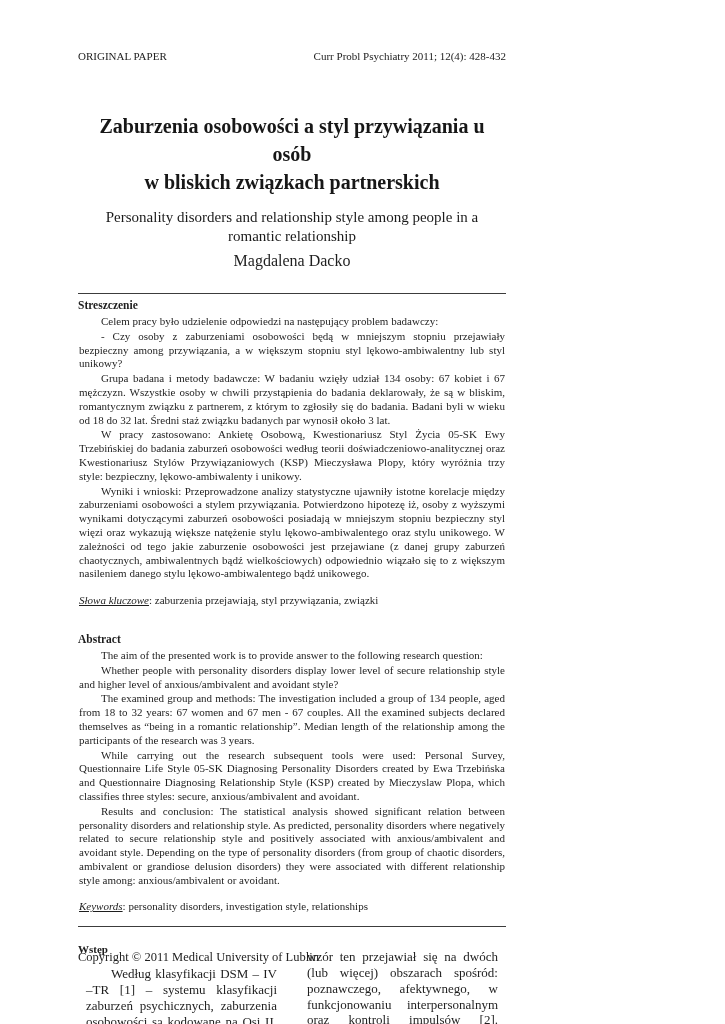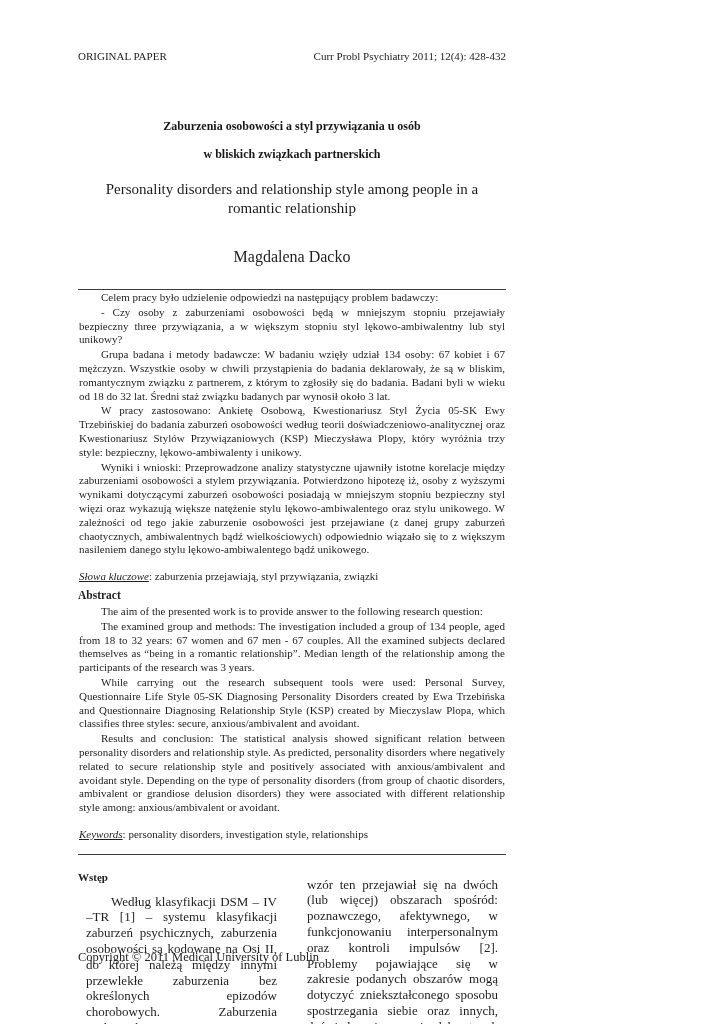--- a/index.html
+++ b/index.html
@@ -25,58 +25,58 @@
   }
   .running-head {
     display: flex;
     justify-content: space-between;
     font-size: 11px;
     line-height: 13px;
     color: #222;
   }
   .title-pl {
     margin: 49px 0 0 0;
-    font-size: 12px;
+    font-size: 20px;
     font-weight: bold;
     text-align: center;
     line-height: 28px;
     white-space: pre-line;
     color: #171717;
   }
   .title-en {
     margin: 12px 0 0 0;
     font-size: 15px;
     font-weight: normal;
     text-align: center;
     line-height: 19px;
     color: #1b1b1b;
   }
   .author {
-    margin-top: 29px;
+    margin-top: 5px;
     font-size: 16px;
     text-align: center;
     line-height: 20px;
   }
   hr.rule {
     border: none;
     border-top: 1px solid #3c3c3c;
     margin: 22px 0 0 0;
   }
   .abstract-section {
     text-align: justify;
   }
   .abstract-heading {
     margin: 4px 0 3px 0;
     font-size: 11.5px;
     font-weight: bold;
     line-height: 14px;
     text-align: left;
   }
   .abstract-heading.en {
-    margin-top: 4px;
+    margin-top: 24px;
   }
   .abstract-section p {
     margin: 1px;
     font-size: 11px;
     line-height: 13.8px;
     text-indent: 22px;
   }
   .keywords-line {
     margin-top: 13px !important;
     text-indent: 0 !important;
@@ -131,31 +131,33 @@
     </div>
 
     <h1 class="title-pl">Zaburzenia osobowości a styl przywiązania u osób
 w bliskich związkach partnerskich</h1>
     <h2 class="title-en">Personality disorders and relationship style among people in a romantic relationship</h2>
     <div class="author">Magdalena Dacko</div>
 
     <hr class="rule">
 
     <section class="abstract-section">
+      <h3 class="abstract-heading">Streszczenie</h3>
       <p>Celem pracy było udzielenie odpowiedzi na następujący problem badawczy:</p>
-      <p>- Czy osoby z zaburzeniami osobowości będą w mniejszym stopniu przejawiały bezpieczny three przywiązania, a w większym stopniu styl lękowo-ambiwalentny lub styl unikowy?</p>
+      <p>- Czy osoby z zaburzeniami osobowości będą w mniejszym stopniu przejawiały bezpieczny among przywiązania, a w większym stopniu styl lękowo-ambiwalentny lub styl unikowy?</p>
       <p>Grupa badana i metody badawcze: W badaniu wzięły udział 134 osoby: 67 kobiet i 67 mężczyzn. Wszystkie osoby w chwili przystąpienia do badania deklarowały, że są w bliskim, romantycznym związku z partnerem, z którym to zgłosiły się do badania. Badani byli w wieku od 18 do 32 lat. Średni staż związku badanych par wynosił około 3 lat.</p>
       <p>W pracy zastosowano: Ankietę Osobową, Kwestionariusz Styl Życia 05-SK Ewy Trzebińskiej do badania zaburzeń osobowości według teorii doświadczeniowo-analitycznej oraz Kwestionariusz Stylów Przywiązaniowych (KSP) Mieczysława Plopy, który wyróżnia trzy style: bezpieczny, lękowo-ambiwalenty i unikowy.</p>
       <p>Wyniki i wnioski: Przeprowadzone analizy statystyczne ujawniły istotne korelacje między zaburzeniami osobowości a stylem przywiązania. Potwierdzono hipotezę iż, osoby z wyższymi wynikami dotyczącymi zaburzeń osobowości posiadają w mniejszym stopniu bezpieczny styl więzi oraz wykazują większe natężenie stylu lękowo-ambiwalentego oraz stylu unikowego. W zależności od tego jakie zaburzenie osobowości jest przejawiane (z danej grupy zaburzeń chaotycznych, ambiwalentnych bądź wielkościowych) odpowiednio wiązało się to z większym nasileniem danego stylu lękowo-ambiwalentego bądź unikowego.</p>
       <p class="keywords-line"><span class="ital">Słowa kluczowe</span><span>: zaburzenia przejawiają, styl przywiązania, związki</span></p>
     </section>
 
     <section class="abstract-section">
       <h3 class="abstract-heading en">Abstract</h3>
       <p>The aim of the presented work is to provide answer to the following research question:</p>
+      <p>Whether people with personality disorders display lower level of secure relationship style and higher level of anxious/ambivalent and avoidant style?</p>
       <p>The examined group and methods: The investigation included a group of 134 people, aged from 18 to 32 years: 67 women and 67 men - 67 couples. All the examined subjects declared themselves as “being in a romantic relationship”. Median length of the relationship among the participants of the research was 3 years.</p>
       <p>While carrying out the research subsequent tools were used: Personal Survey, Questionnaire Life Style 05-SK Diagnosing Personality Disorders created by Ewa Trzebińska and Questionnaire Diagnosing Relationship Style (KSP) created by Mieczyslaw Plopa, which classifies three styles: secure, anxious/ambivalent and avoidant.</p>
       <p>Results and conclusion: The statistical analysis showed significant relation between personality disorders and relationship style. As predicted, personality disorders where negatively related to secure relationship style and positively associated with anxious/ambivalent and avoidant style. Depending on the type of personality disorders (from group of chaotic disorders, ambivalent or grandiose delusion disorders) they were associated with different relationship style among: anxious/ambivalent or avoidant.</p>
       <p class="keywords-line"><span class="ital">Keywords</span><span>: personality disorders, investigation style, relationships</span></p>
     </section>
 
     <hr class="rule2">
 
     <div class="columns">
       <div class="col">

